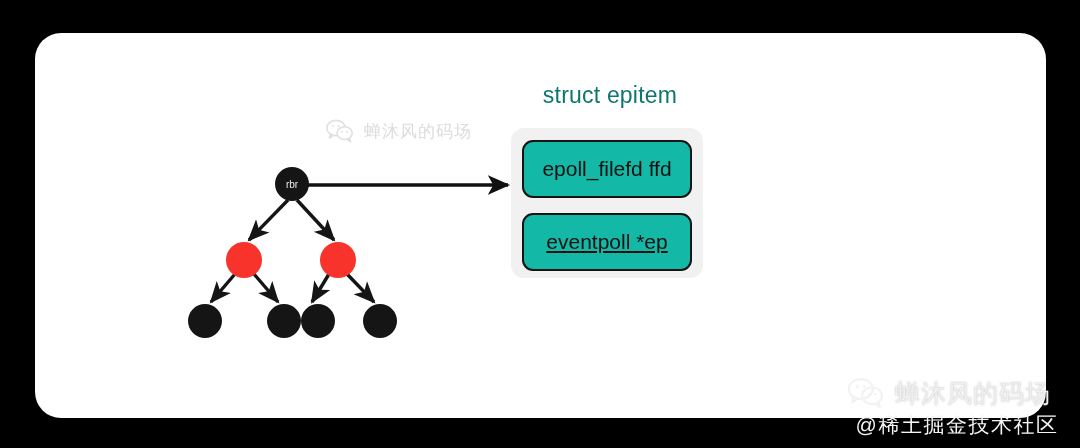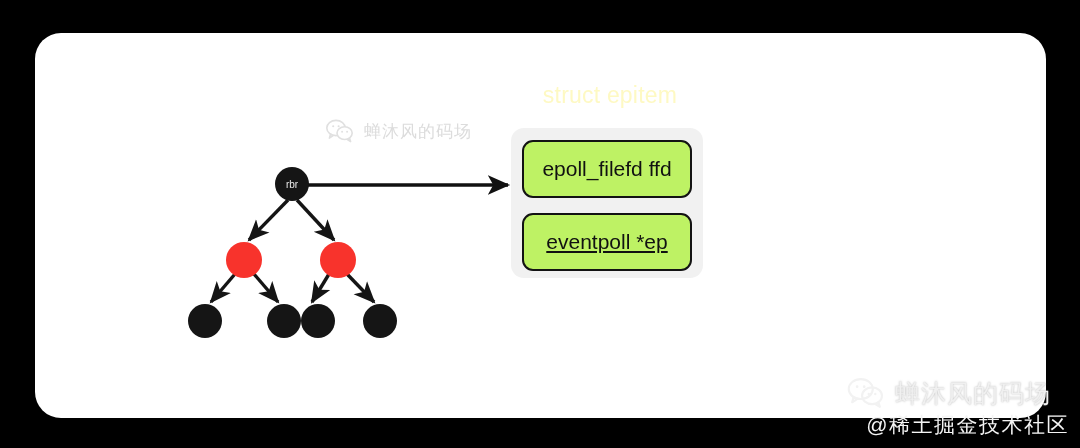--- a/index.html
+++ b/index.html
@@ -35,40 +35,40 @@
     width: 1080px;
     height: 448px;
   }
   .struct-title {
     position: absolute;
     left: 470px;
     top: 82px;
     width: 280px;
     text-align: center;
     font-size: 23px;
-    color: #fef9c3;
+    color: #0f766e;
     letter-spacing: 0.2px;
     white-space: nowrap;
   }
   .field-group {
     position: absolute;
     left: 511px;
     top: 128px;
     width: 192px;
     height: 150px;
     background: #f1f1f1;
     border-radius: 13px;
   }
   .field-box {
     position: absolute;
     left: 11px;
     width: 170px;
     height: 58px;
     box-sizing: border-box;
-    background: #bef264;
+    background: #14b8a6;
     border: 2.6px solid #131313;
     border-radius: 11px;
     display: flex;
     align-items: center;
     justify-content: center;
     font-size: 21px;
     color: #111111;
     white-space: nowrap;
   }
   .field-box.f0 { top: 12px; }
@@ -106,21 +106,21 @@
   }
   .wm-corner-text {
     font-size: 25px;
     color: #f0f0f0;
     letter-spacing: 1px;
     white-space: nowrap;
     text-shadow: 0 0 2px rgba(120,120,120,0.55);
   }
   .wm-corner-sub {
     margin-top: 1px;
-    text-align: right;
+    text-align: center;
     padding-right: 6px;
     font-size: 21px;
     color: #f4f4f4;
     letter-spacing: 1.5px;
     white-space: nowrap;
   }
   .node-label {
     font-size: 10px;
     fill: #e8e8e8;
     font-family: "Liberation Sans", sans-serif;

